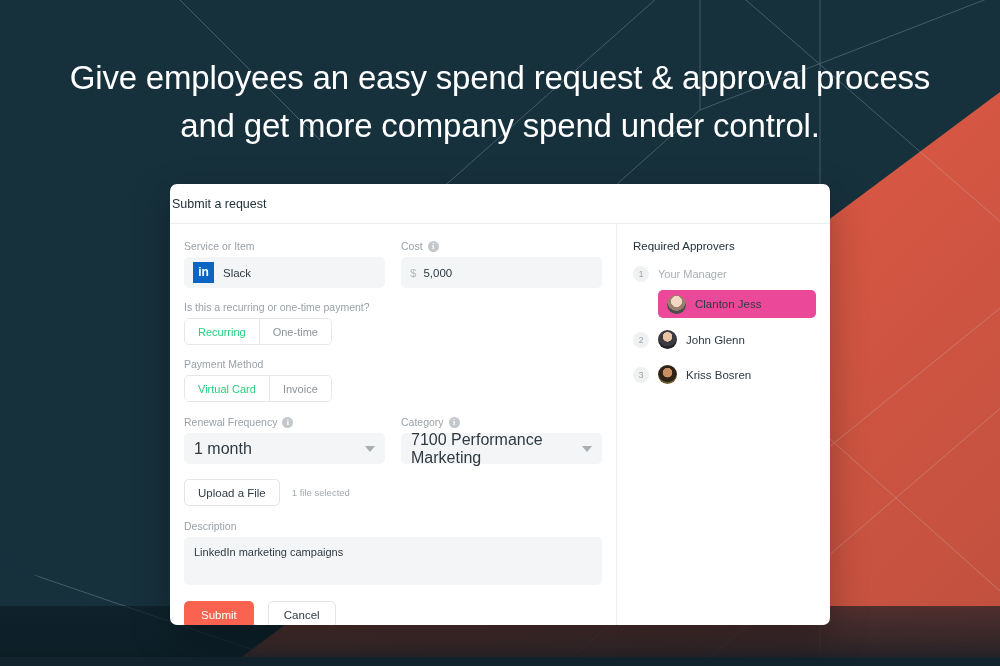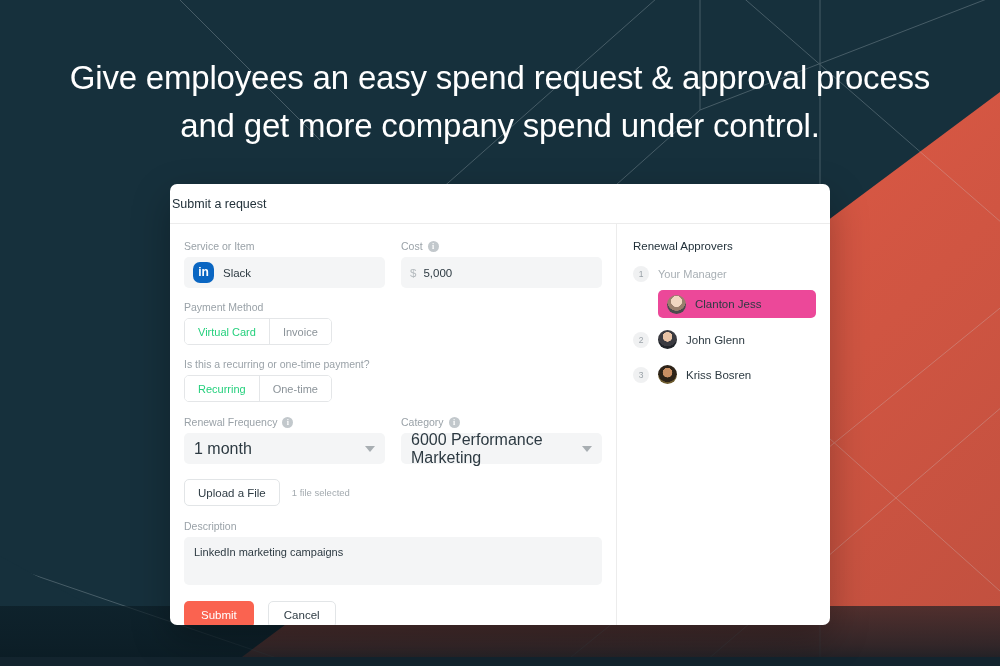--- a/index.html
+++ b/index.html
@@ -159,21 +159,21 @@
     font-size: 11.5px;
     color: #2d3a42;
   }
 
   .row2 { display: flex; gap: 16px; }
   .col-a { width: 203px; }
   .col-b { width: 203px; }
 
   .li-badge {
     width: 21px; height: 21px;
-    border-radius: 7px;
+    border-radius: 0;
     background: #0a66c2;
     color: #fff;
     font-size: 12px;
     font-weight: bold;
     line-height: 21px;
     text-align: center;
     margin-right: 9px;
     flex: 0 0 21px;
     font-family: "Liberation Sans", sans-serif;
   }
@@ -377,56 +377,56 @@
             </div>
             <div class="field">
               <span class="dollar">$</span>
               <span>5,000</span>
             </div>
           </div>
         </div>
 
         <div style="margin-top:13px">
           <div class="f-label">
+            <span>Is this a recurring or one-time payment?</span>
+          </div>
+          <div class="seg">
+            <div class="seg-item active">Recurring</div>
+            <div class="seg-item">One-time</div>
+          </div>
+        </div>
+
+        <div style="margin-top:13px">
+          <div class="f-label">
             <span>Payment Method</span>
           </div>
           <div class="seg">
             <div class="seg-item active">Virtual Card</div>
             <div class="seg-item">Invoice</div>
-          </div>
-        </div>
-
-        <div style="margin-top:13px">
-          <div class="f-label">
-            <span>Is this a recurring or one-time payment?</span>
-          </div>
-          <div class="seg">
-            <div class="seg-item active">Recurring</div>
-            <div class="seg-item">One-time</div>
           </div>
         </div>
 
         <div class="row2" style="margin-top:14px">
           <div class="col-a">
             <div class="f-label">
               <span>Renewal Frequency</span>
               <span class="info-ico">i</span>
             </div>
             <div class="select">
               <span>1 month</span>
               <span class="caret"></span>
             </div>
           </div>
           <div class="col-b">
             <div class="f-label">
               <span>Category</span>
               <span class="info-ico">i</span>
             </div>
             <div class="select">
-              <span>6000 Performance Marketing</span>
+              <span>7100 Performance Marketing</span>
               <span class="caret"></span>
             </div>
           </div>
         </div>
 
         <div class="upload-row" style="margin-top:15px">
           <div class="btn-outline">Upload a File</div>
           <span class="file-note">1 file selected</span>
         </div>
 
@@ -438,21 +438,21 @@
         </div>
 
         <div class="actions">
           <div class="btn-primary">Submit</div>
           <div class="btn-cancel">Cancel</div>
         </div>
 
       </div>
 
       <div class="approver-pane">
-        <div class="ap-title">Renewal Approvers</div>
+        <div class="ap-title">Required Approvers</div>
 
         <div class="ap-row">
           <span class="ap-num">1</span>
           <span class="ap-sublabel">Your Manager</span>
         </div>
         <div class="ap-pill">
           <span class="avatar a1"></span>
           <span class="ap-name">Clanton Jess</span>
         </div>
 

